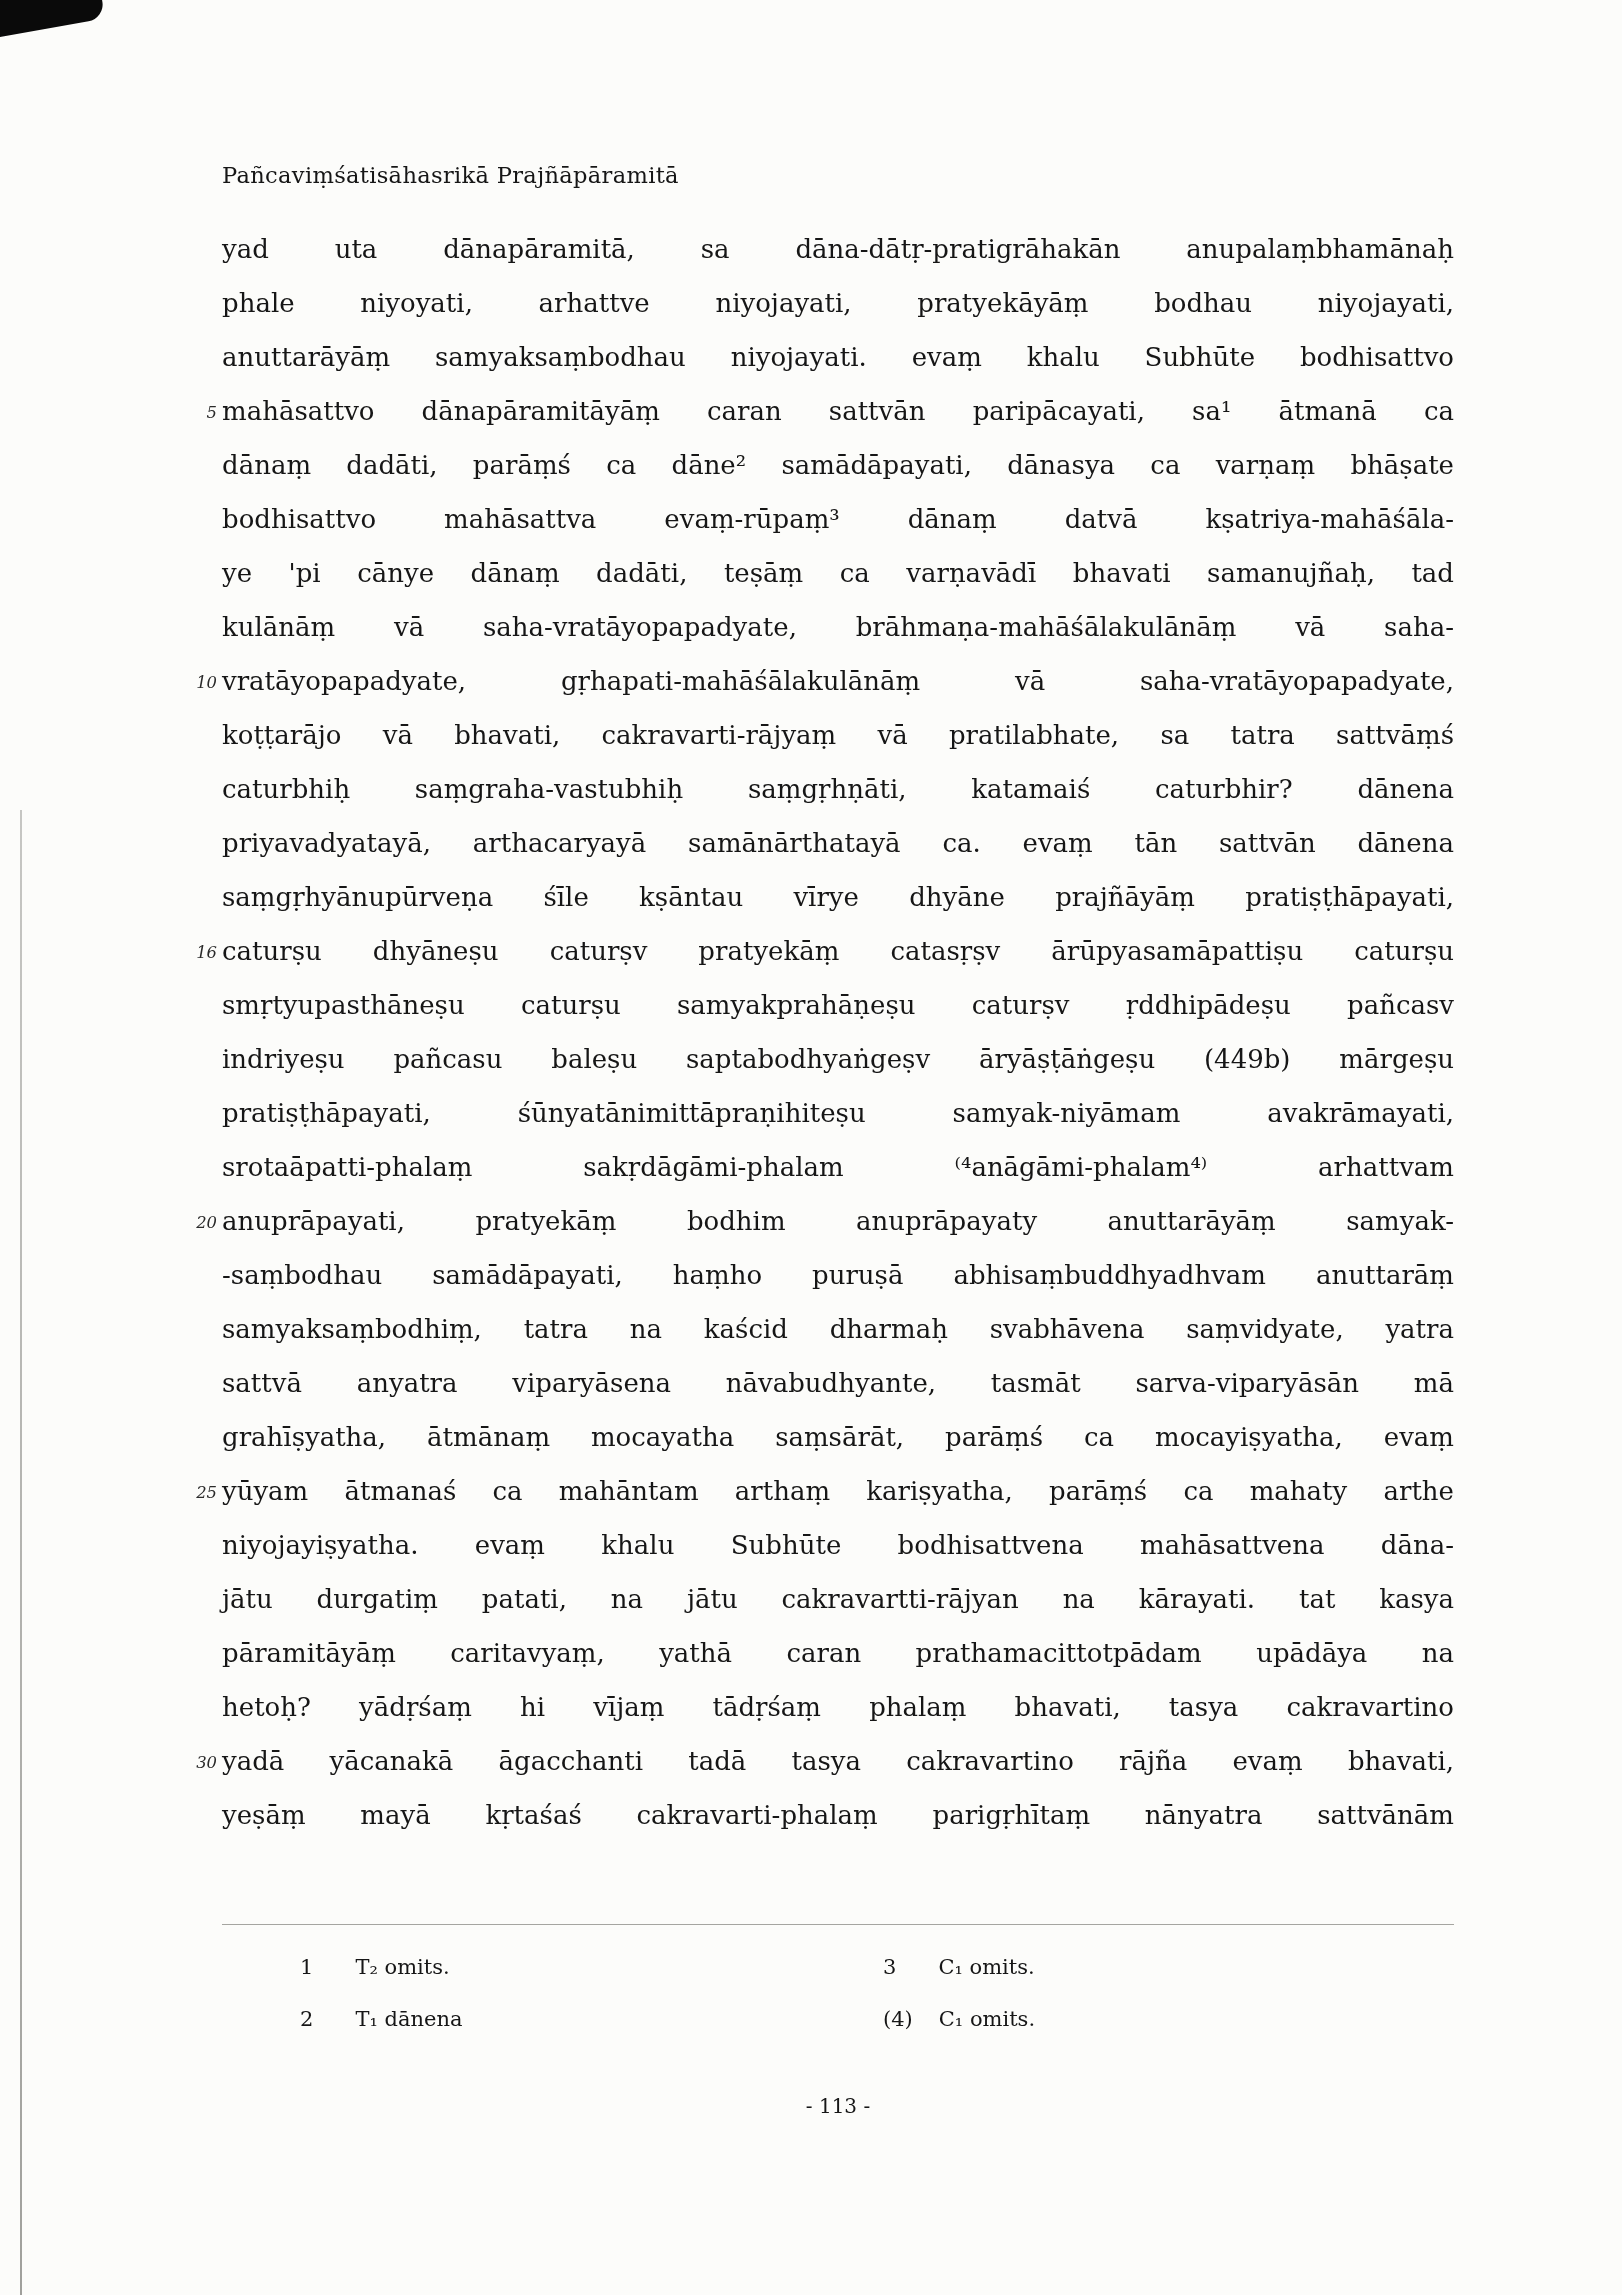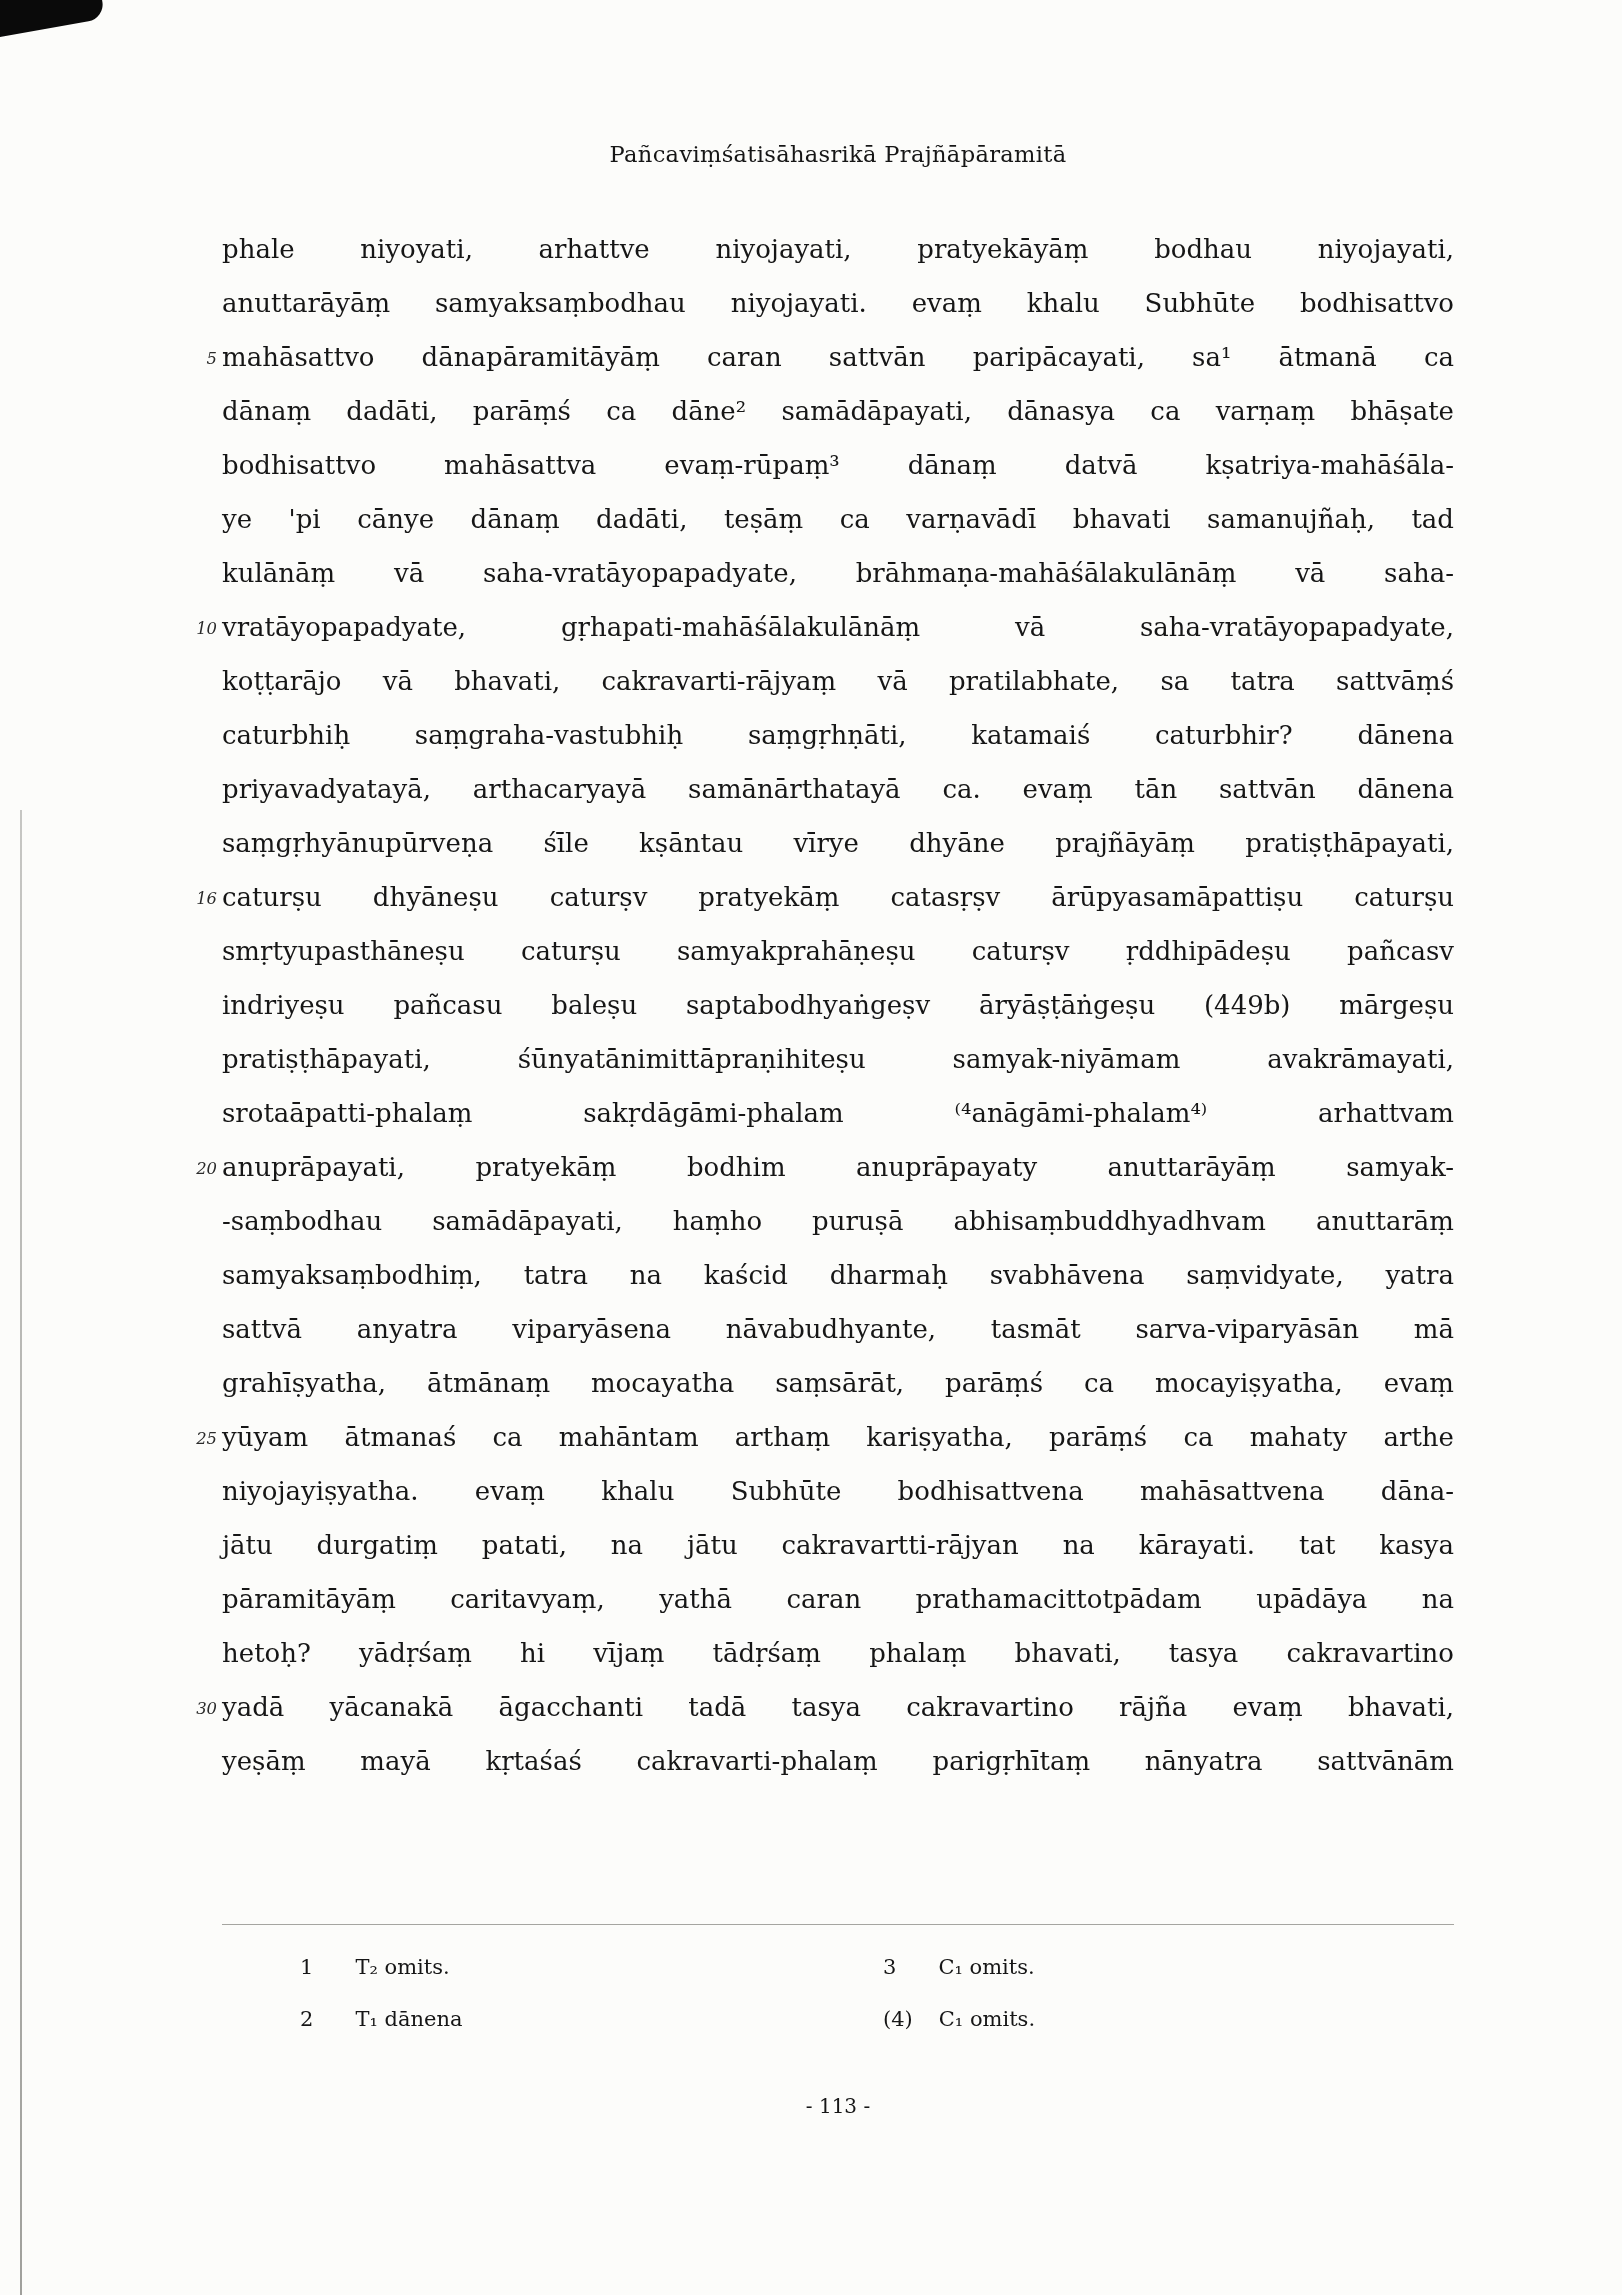--- a/index.html
+++ b/index.html
@@ -34,24 +34,24 @@
     top: 810px;
     width: 1.7px;
     height: 1486px;
     background: linear-gradient(#9a9a96, #55554f);
     opacity: 0.55;
   }
 
   
   .header {
     position: absolute;
-    top: 141px;
-    left: 222px;
-    width: 1232px;
-    text-align: center;
+    top: 162px;
+    left: 222px;
+    width: 1232px;
+    text-align: left;
     font-size: 22.6px;
     letter-spacing: 0.3px;
   }
 
   
   .text-block {
     position: absolute;
     top: 222px;
     left: 222px;
     width: 1232px;
@@ -130,20 +130,24 @@
 <div class="page">
 
   <div class="corner-artifact"></div>
   <div class="edge-line"></div>
 
   <div class="header">Pañcaviṃśatisāhasrikā Prajñāpāramitā</div>
 
   <div class="text-block">
       <div class="line">
         <span class="lineno"></span>
+        <span class="linetext">yad uta dānapāramitā, sa dāna-dātṛ-pratigrāhakān anupalaṃbhamānaḥ</span>
+      </div>
+      <div class="line">
+        <span class="lineno"></span>
         <span class="linetext">phale niyoyati, arhattve niyojayati, pratyekāyāṃ bodhau niyojayati,</span>
       </div>
       <div class="line">
         <span class="lineno"></span>
         <span class="linetext">anuttarāyāṃ samyaksaṃbodhau niyojayati. evaṃ khalu Subhūte bodhisattvo</span>
       </div>
       <div class="line">
         <span class="lineno">5</span>
         <span class="linetext">mahāsattvo dānapāramitāyāṃ caran sattvān paripācayati, sa¹ ātmanā ca</span>
       </div>

